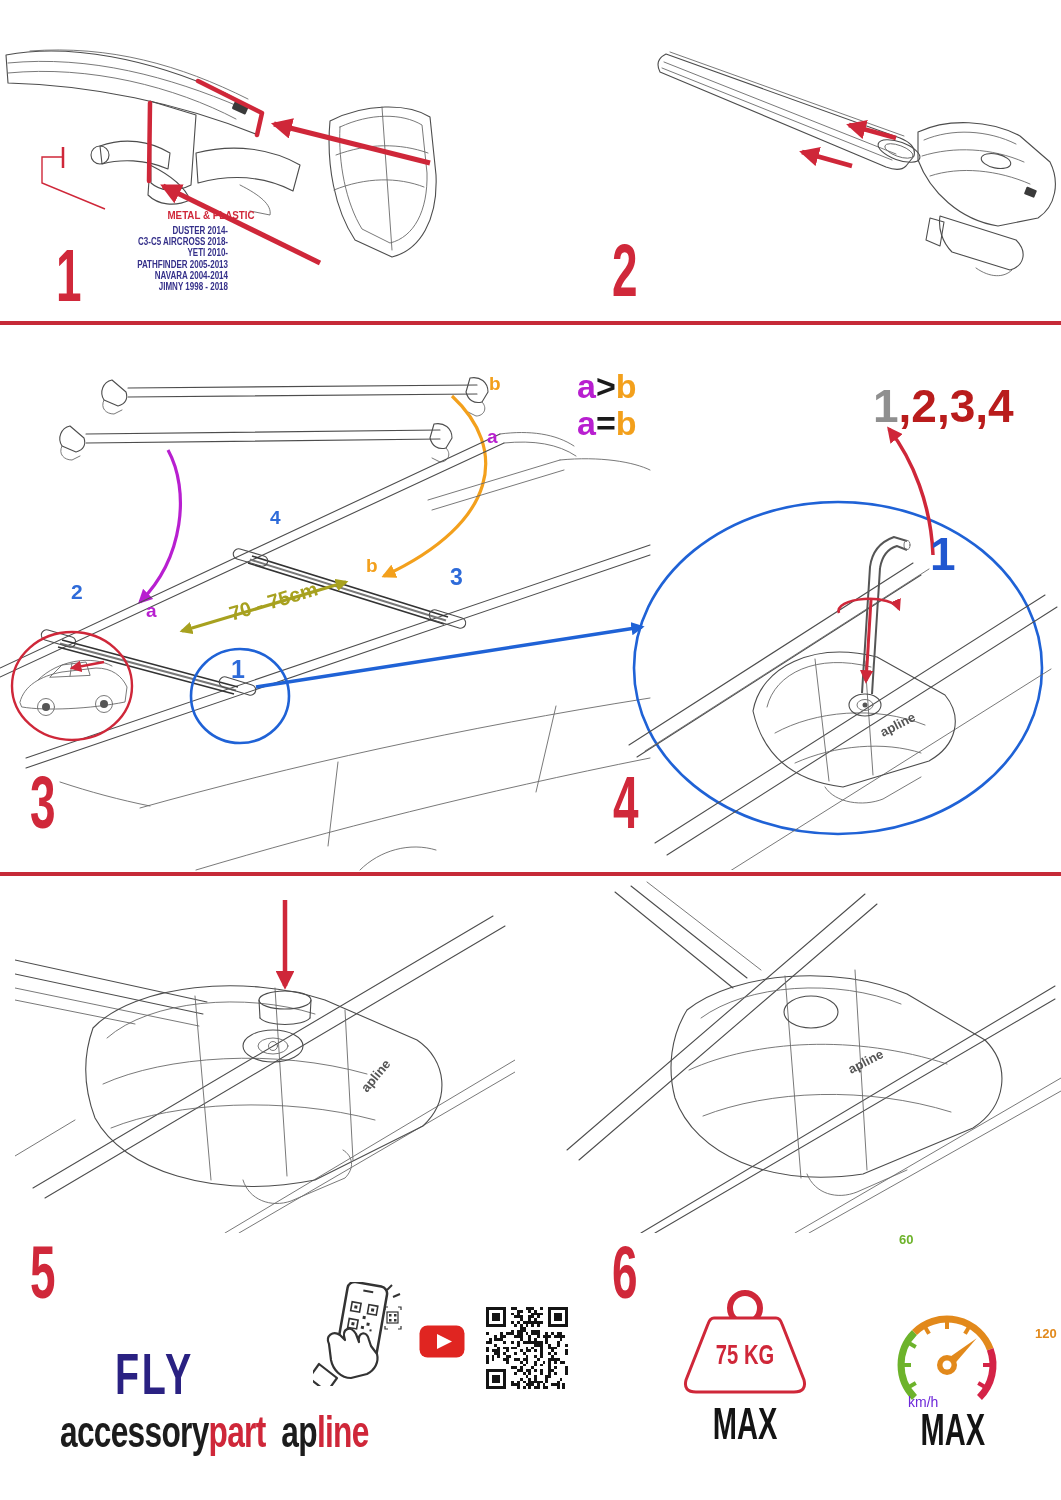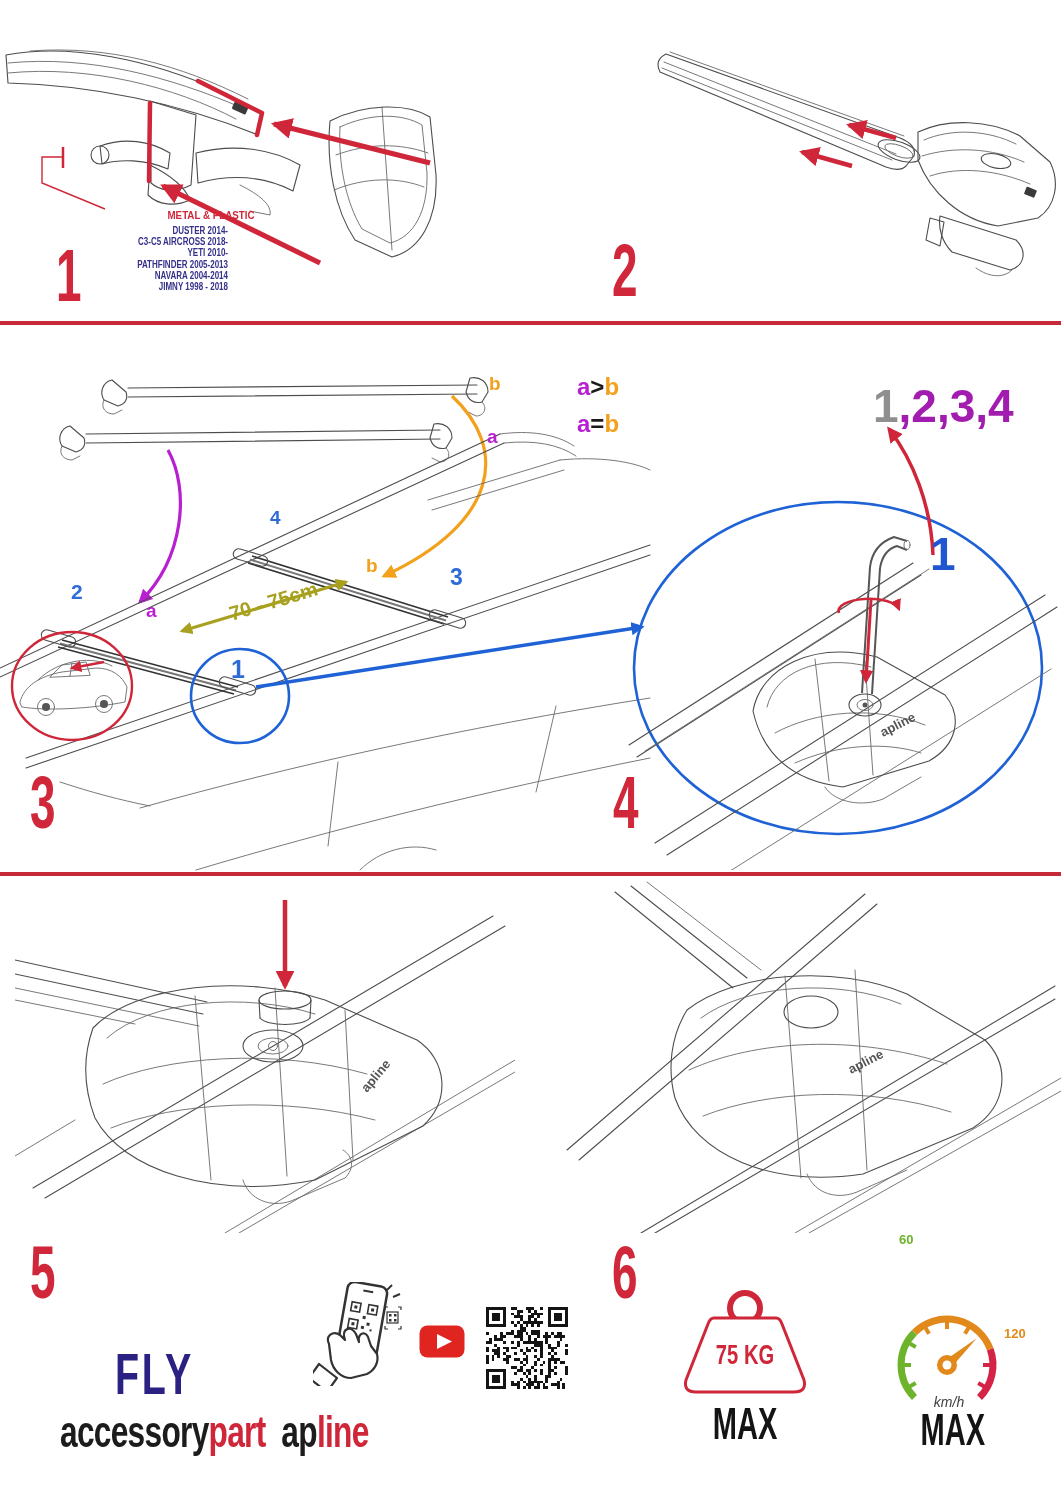--- a/index.html
+++ b/index.html
@@ -12,39 +12,39 @@
   .sk2 { stroke:#6a6a6a; stroke-width:0.9; fill:none; stroke-linecap:round; }
   .step-num { position:absolute; color:#d0283a; font-weight:700; font-size:74px; line-height:0.9;
               transform:scaleX(0.62); transform-origin:left top; letter-spacing:-2px; }
   .divider { position:absolute; left:0; width:1061px; height:4px; background:#c62a38; }
   .lbl { position:absolute; font-weight:700; line-height:1; }
   .blue { color:#2e6bd9; } .purple { color:#b81fd0; } .orange { color:#f3a01c; }
   .material { position:absolute; color:#d0283a; font-weight:700; font-size:11.5px;
               text-align:center; transform:scaleX(0.85); transform-origin:center top; white-space:nowrap; }
   .models { position:absolute; color:#35308a; font-weight:700; font-size:10px; line-height:11.2px;
             text-align:right; transform:scaleX(0.8); transform-origin:right top; }
-  .legend-row { font-weight:700; font-size:24px; line-height:37px; }
+  .legend-row { font-weight:700; font-size:34px; line-height:37px; }
   .legend-row .op { color:#1a1a1a; }
   .distance { position:absolute; color:#a7a11f; font-weight:700; font-size:20px; text-align:center;
               transform:rotate(-16.5deg); }
   .seq { position:absolute; font-weight:700; font-size:46px; letter-spacing:0; }
-  .seq .first { color:#8f8f8f; } .seq .rest { color:#a21caf;margin-top:26px; }
+  .seq .first { color:#8f8f8f; } .seq .rest { color:#b91c1c;margin-top:26px; }
   .callout-1 { position:absolute; color:#2057d0; font-weight:700; font-size:46px; }
   .fly { position:absolute; color:#2a2182; font-weight:700; font-size:58px; letter-spacing:4px;
          transform:scaleX(0.68); transform-origin:left top; line-height:1; }
   .brandline { position:absolute; font-weight:700; font-size:44px; line-height:1;
                transform:scaleX(0.72); transform-origin:left top; white-space:nowrap; letter-spacing:-1px; }
   .brandline .dark { color:#1c1c1c; } .brandline .red2 { color:#cf2739; }
   .brandline .gap { display:inline-block; width:22px; }
   .maxlbl { position:absolute; color:#141414; font-weight:700; font-size:44px; text-align:center;
             transform:scaleX(0.66); transform-origin:center top; line-height:1; }
   .weight-val { position:absolute; color:#cf2739; font-weight:700; font-size:28px; text-align:center;
                 transform:scaleX(0.72); transform-origin:center top; line-height:1; }
   .small-lbl { position:absolute; font-weight:700; font-size:13px; line-height:1; }
-  .kmh { position:absolute; color:#404040; font-weight:400; font-size:14px; text-align:center;font-style:italic; }
+  .kmh { position:absolute; color:#6d28d9; font-weight:400; font-size:14px; text-align:left; }
 </style>
 </head>
 <body>
 
 <div class="page">
 
   <svg class="abs" style="left:0;top:25px" width="440" height="280" viewBox="0 0 440 280">
     <defs>
       <marker id="m1r" viewBox="0 0 10 10" refX="8.5" refY="5" markerWidth="4.2" markerHeight="4.2" orient="auto">
         <path d="M0 0L10 5L0 10z" fill="#cf2739"></path>
@@ -398,17 +398,17 @@
       <line x1="62" y1="22" x2="62" y2="32" stroke="#e2891b"></line>
       <line x1="85" y1="28.2" x2="80" y2="36.8" stroke="#e2891b"></line>
       <line x1="108" y1="68" x2="98" y2="68" stroke="#d42347"></line>
       <line x1="101.8" y1="91" x2="93.2" y2="86" stroke="#d42347"></line>
     </g>
     <polygon points="91.7,41.2 65.3,71.7 58.7,64.3" fill="#e2891b"></polygon>
     <circle cx="62" cy="68" r="10" fill="#e2891b"></circle>
     <circle cx="62" cy="68" r="4.5" fill="#fff"></circle>
   </svg>
   <div class="small-lbl" style="left:899px;top:1233px;color:#6db32b">60</div>
-  <div class="small-lbl" style="left:1004px;top:1327px;color:#e2891b">120</div>
+  <div class="small-lbl" style="left:1035px;top:1327px;color:#e2891b">120</div>
   <div class="kmh" style="left:908px;top:1394px;width:82px">km/h</div>
   <div class="maxlbl" style="left:906px;top:1408px;width:86px">MAX</div>
 
 </div>
 
 </body></html>

